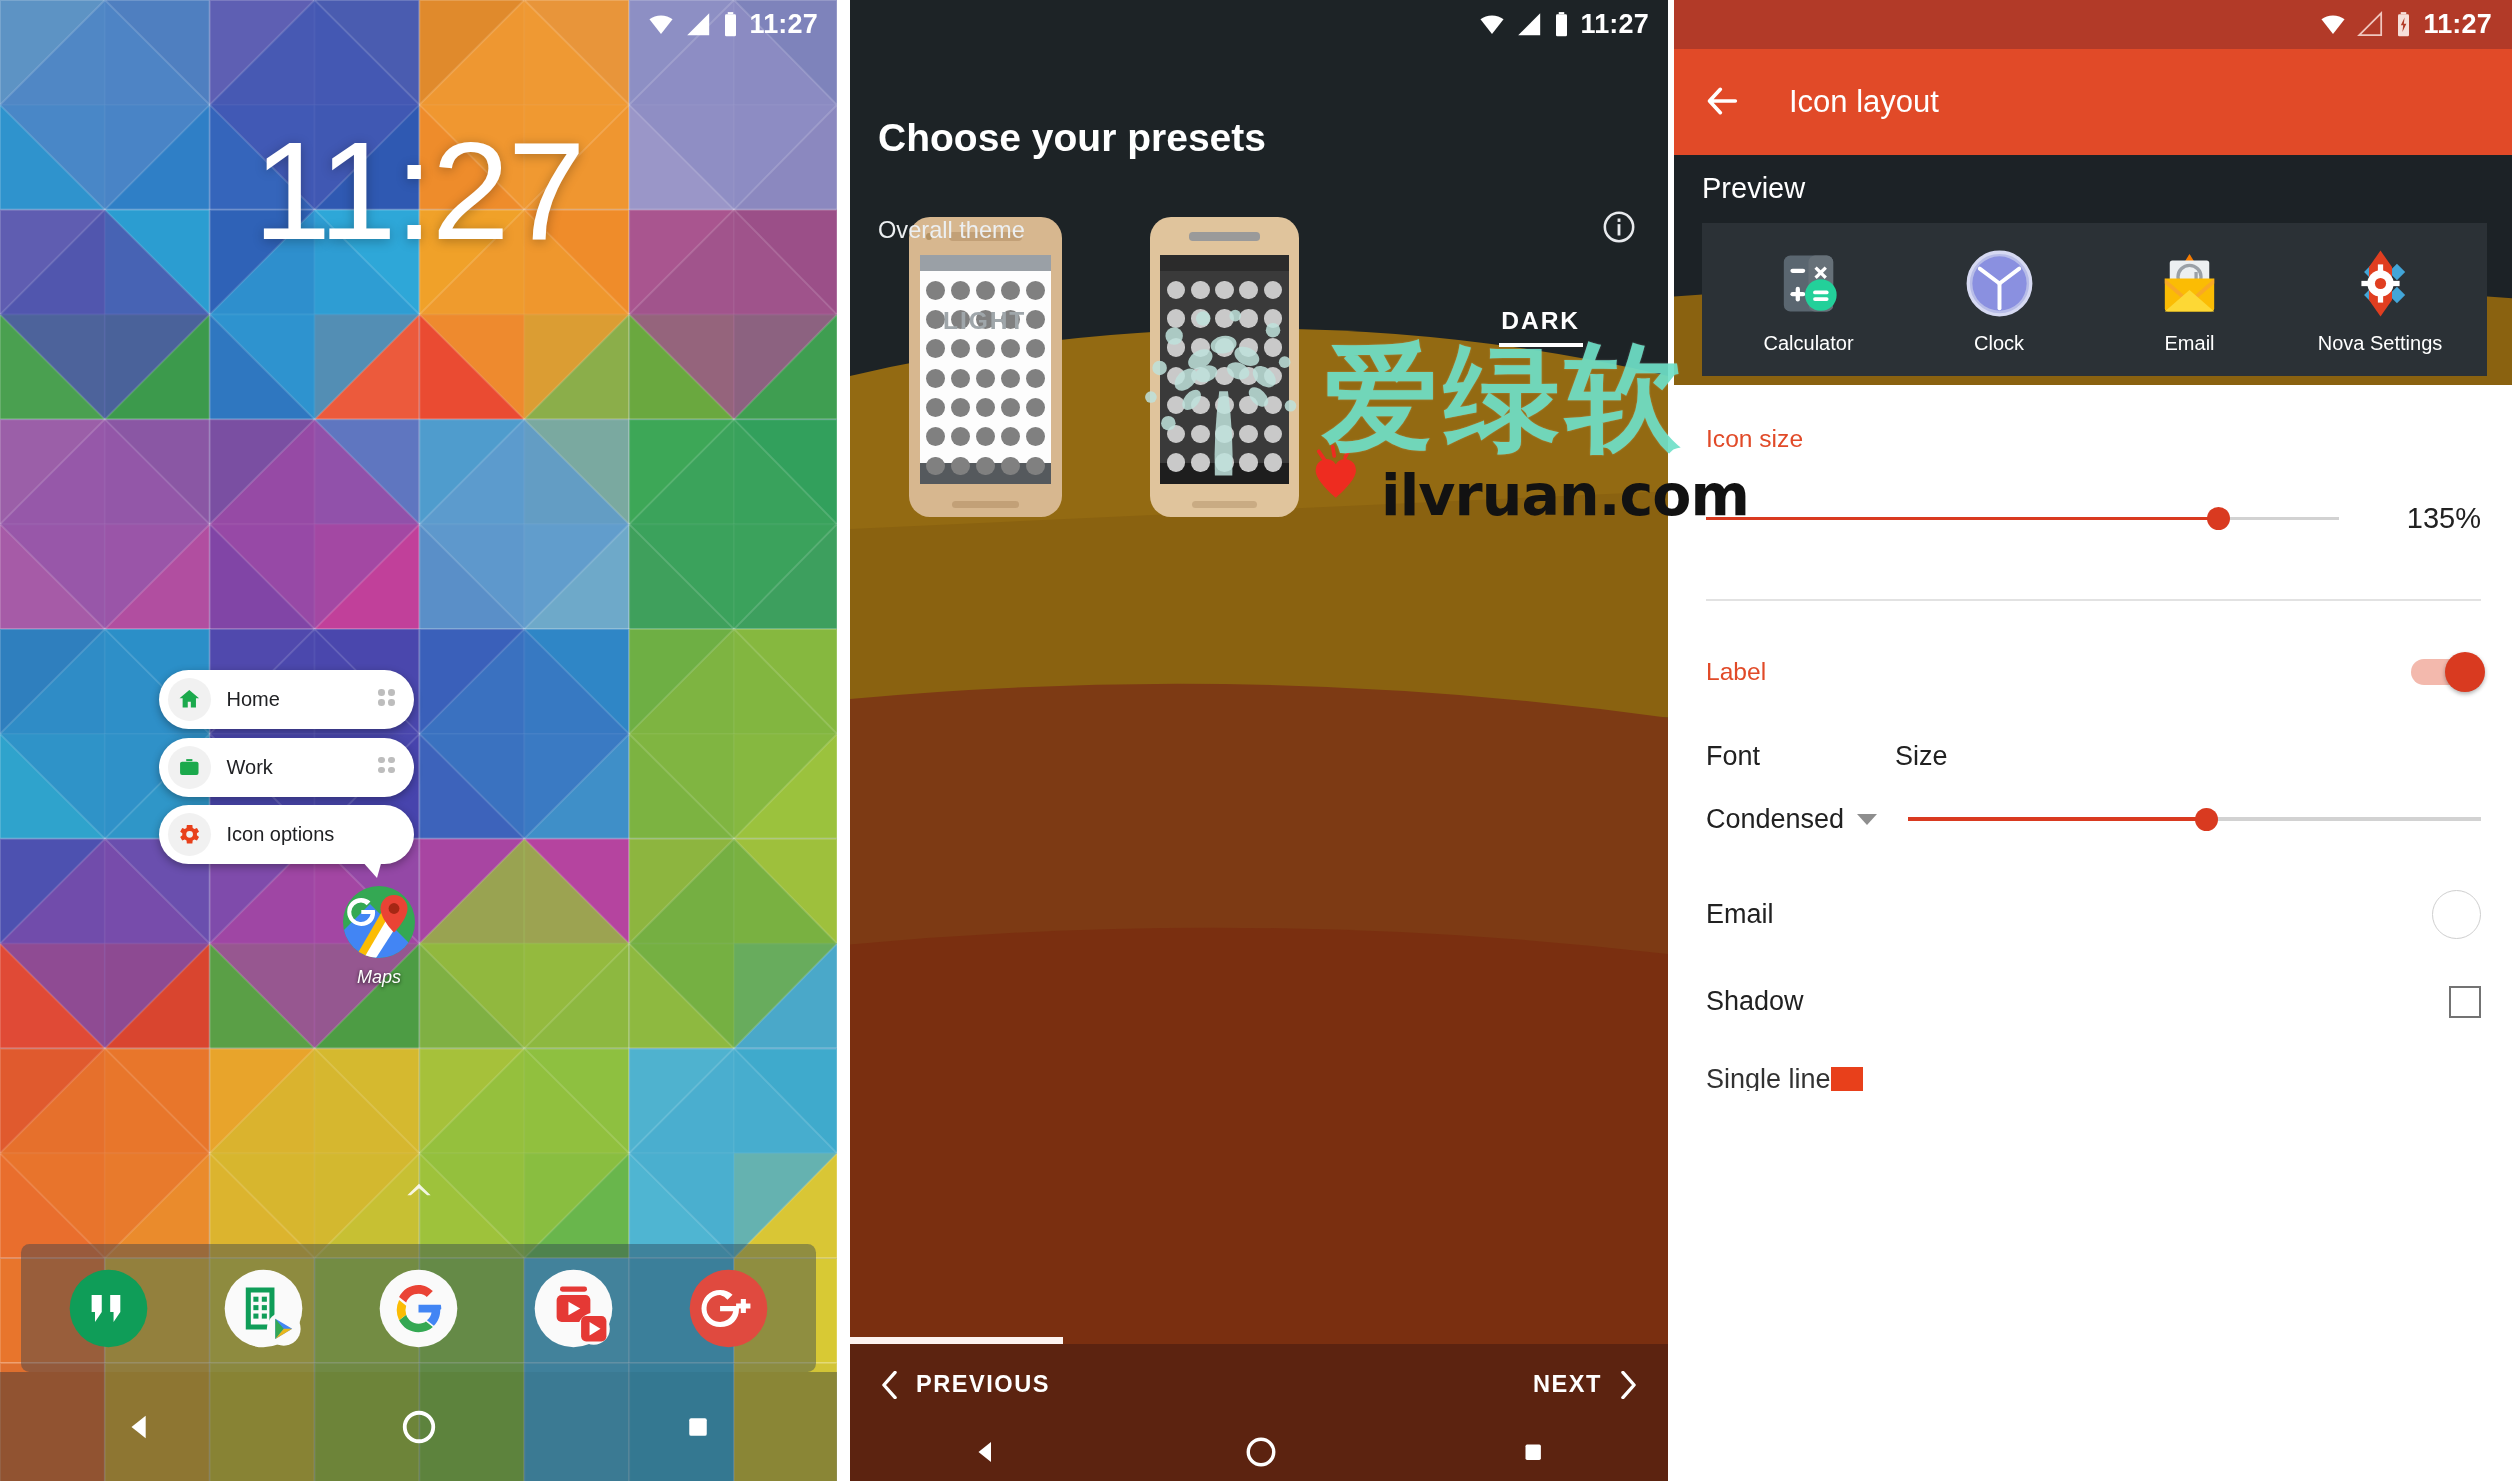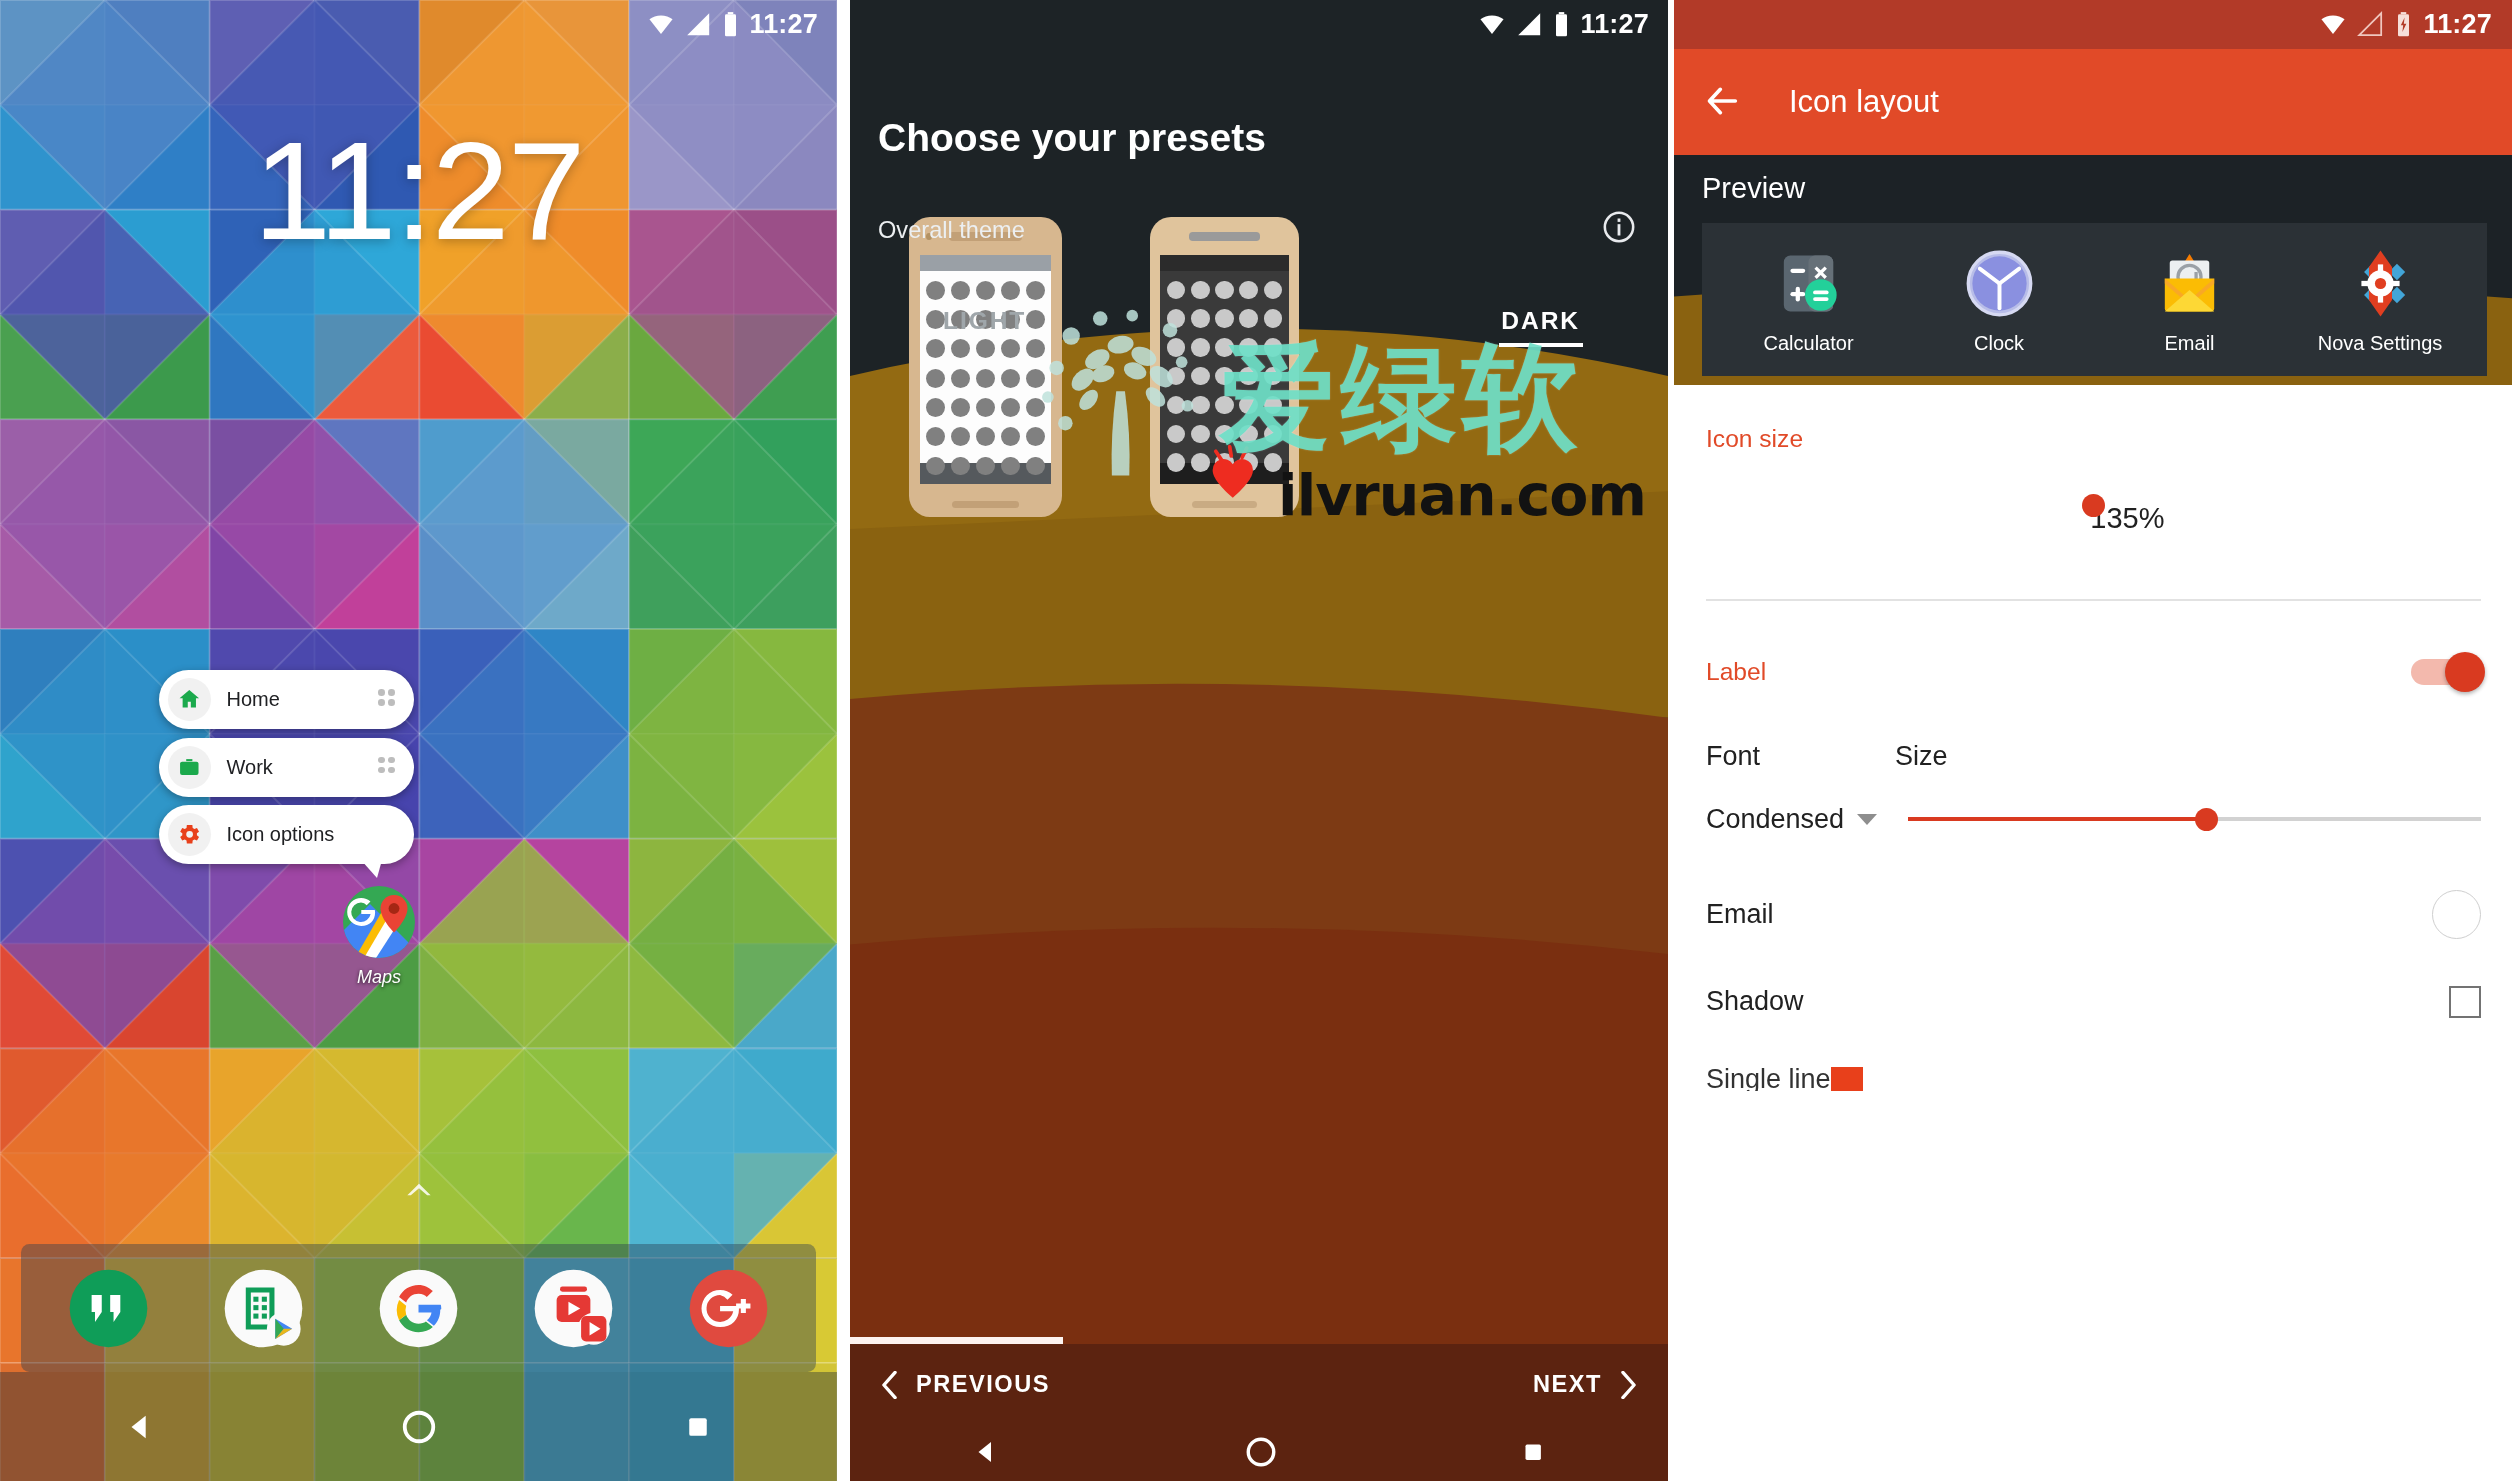--- a/index.html
+++ b/index.html
@@ -163,21 +163,21 @@
 
   .lbl-plain { font-size:27px; color:#212121; }
   .dropdown { display:flex; align-items:center; gap:13.2px; }
   .caret { width:0; height:0; border-left:10.4px solid transparent; border-right:10.4px solid transparent;
            border-top:11.3px solid #8e8e8e; }
   .color-circle { width:49px; height:49px; border-radius:50%; border:1.9px solid #cfcfcf; background:#fff; }
   .checkbox { width:32px; height:32px; border:2.8px solid #737373; background:#fff; }
   .checkbox.checked { background:#e8401b; border-color:#e8401b; position:relative; }
 
   
-  .watermark { position:absolute; left:1034px; top:283px; width:718px; height:302px; z-index:60; pointer-events:none; }
+  .watermark { position:absolute; left:1137px; top:283px; width:718px; height:302px; z-index:60; pointer-events:none; }
   .wm-cn {
     position:absolute; left:185px; top:38px; font-size:116px; font-weight:bold;
     color:#6fe0c8; opacity:.92; letter-spacing:5.7px;
     font-family:"DejaVu Sans", sans-serif;
     text-shadow:0 0 1.9px rgba(255,255,255,.3);
   }
   .wm-url {
     position:absolute; left:244px; top:179px; font-size:57px; font-weight:bold;
     color:#121212; letter-spacing:-0.9px; font-family:"DejaVu Sans", sans-serif;
   }
@@ -783,21 +783,21 @@
         </div>
 
       </div>
     </div>
 
     <div class="p3-list">
 
       <div style="height:40px"></div>
       <div class="sec-title">Icon size</div>
 
-      <div class="row" style="margin-top:49px;flex-direction:column;">
+      <div class="row" style="margin-top:49px;">
         <div class="slider">
           <div class="track"></div>
           <div class="fill" id="iconsize-fill" style="width: 81%;"></div>
           <div class="knob" id="iconsize-knob" style="left: 81%;"></div>
         </div>
         <div class="sl-value">135%</div>
       </div>
 
       <div class="divider" style="margin-top:64px;"></div>
 

